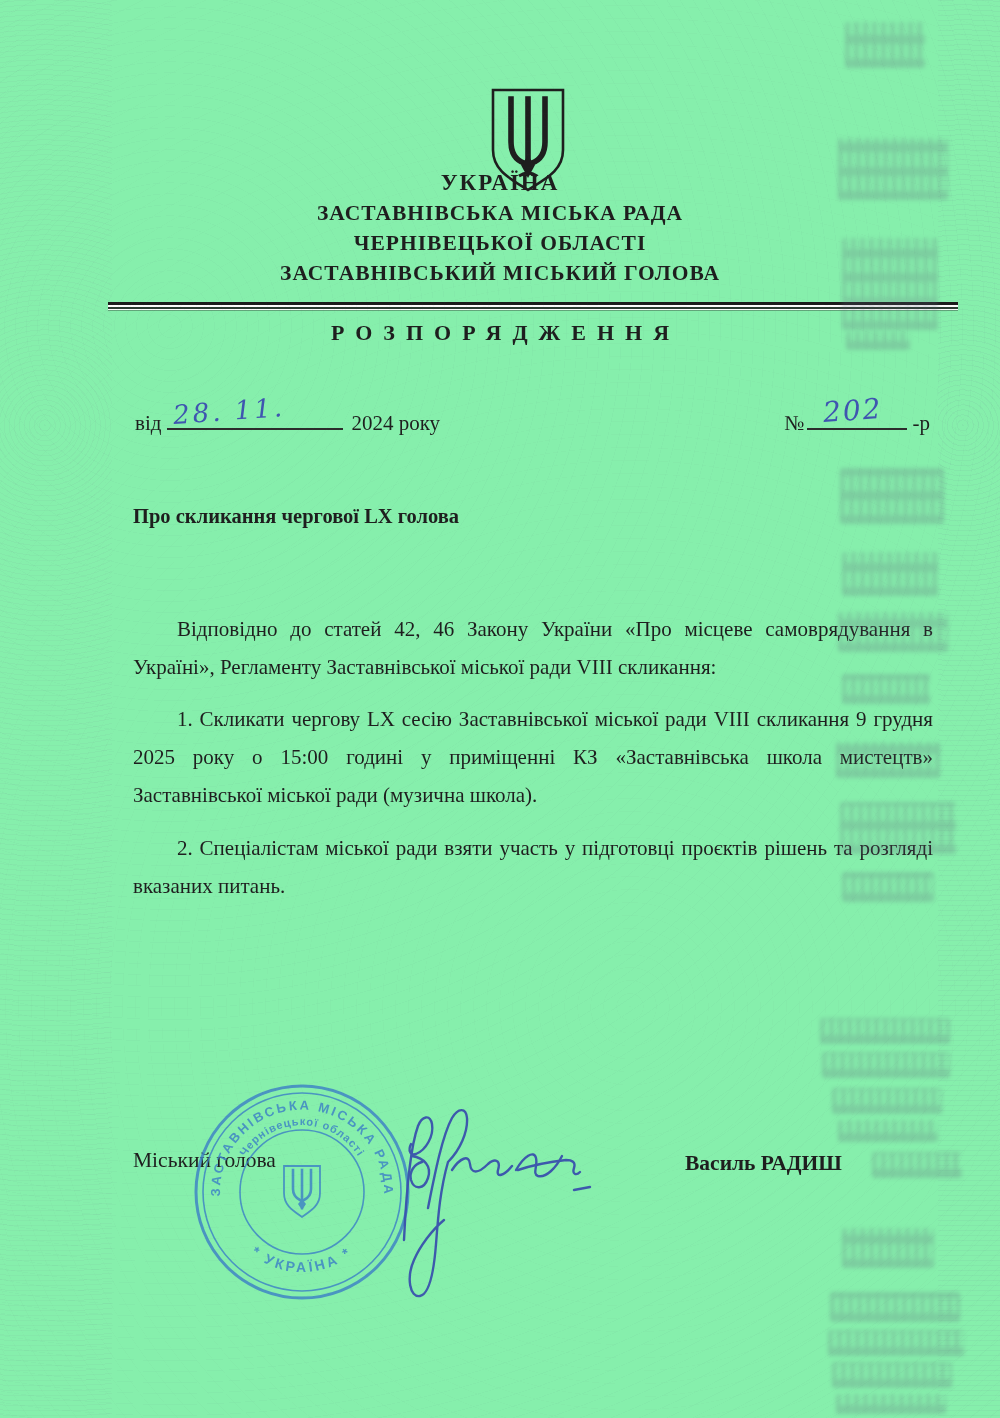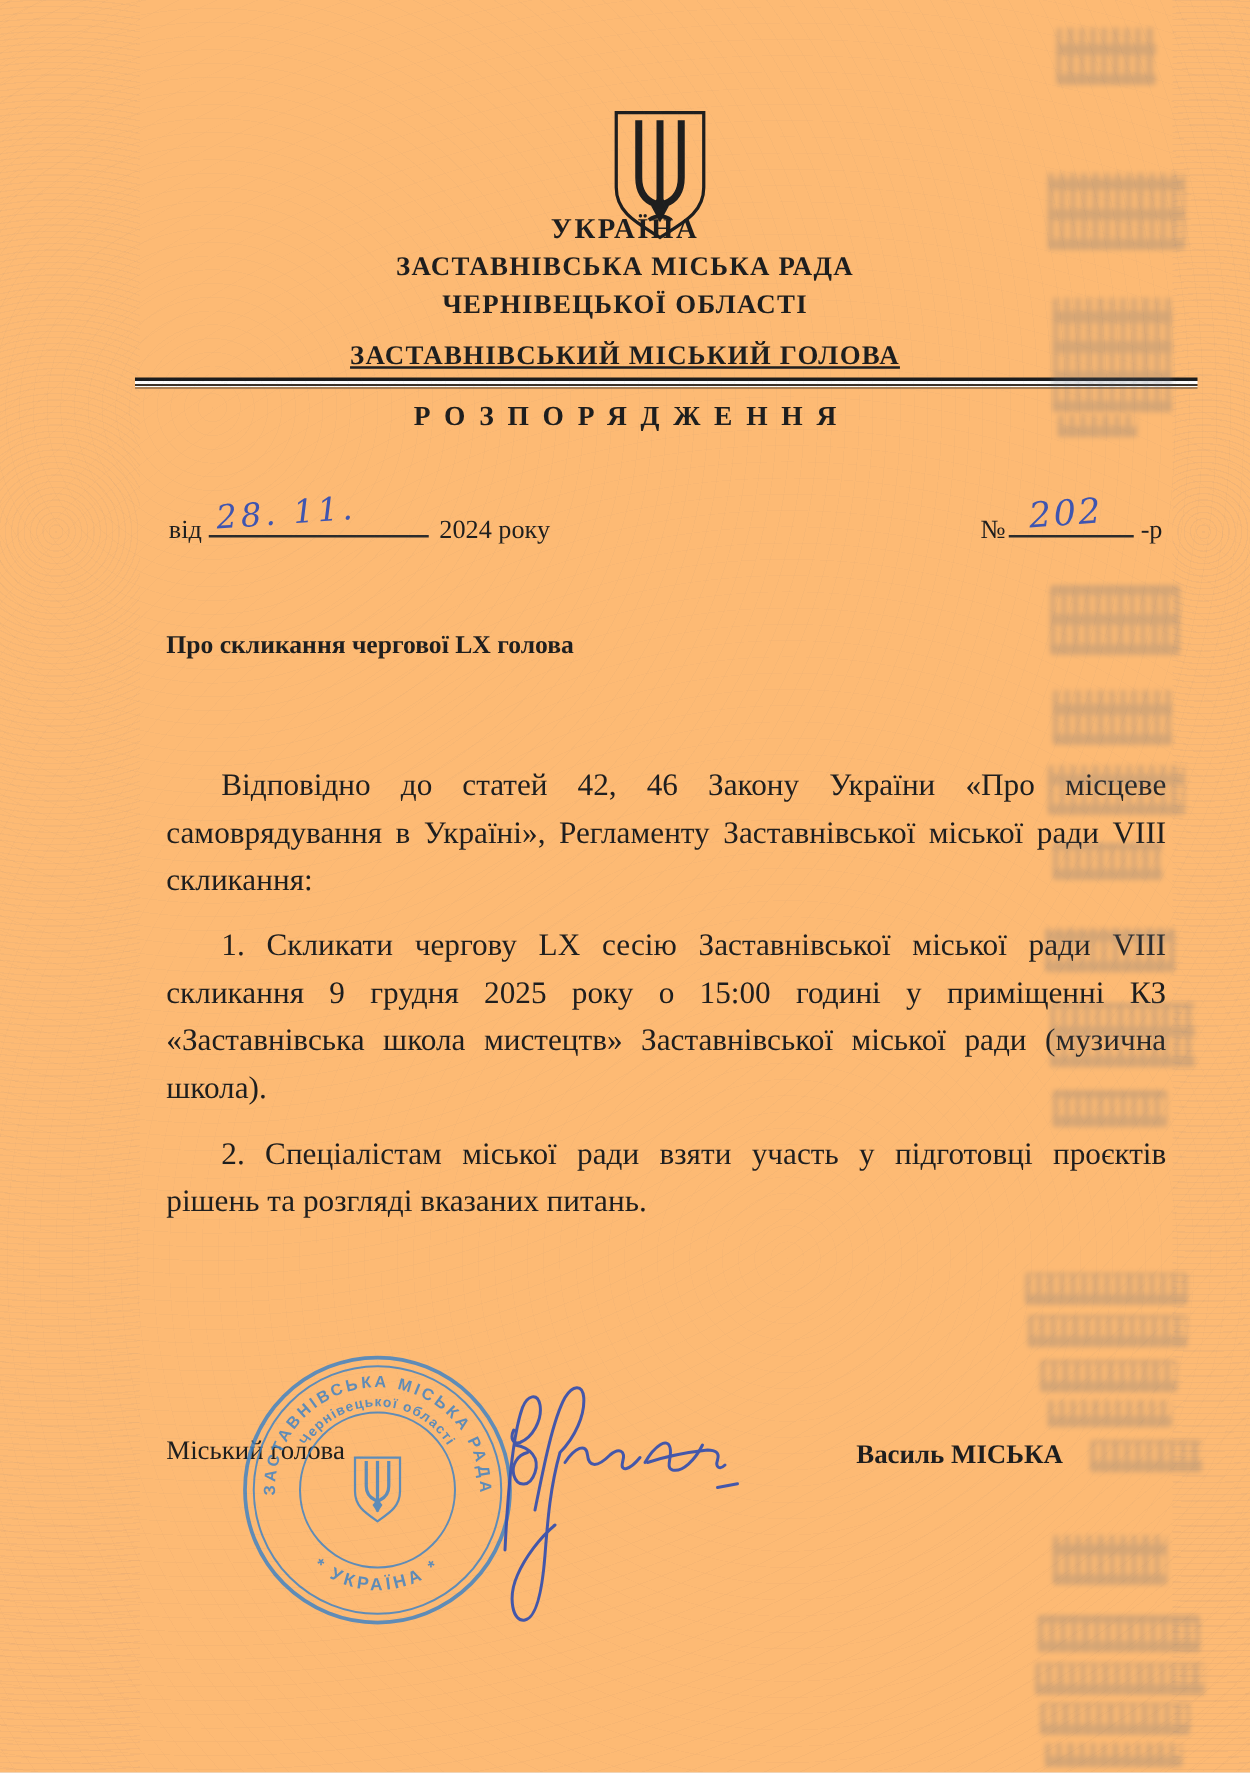--- a/index.html
+++ b/index.html
@@ -1,18 +1,18 @@
 <!DOCTYPE html>
 <html><head>
 <meta charset="utf-8">
 <style>
   html,body{margin:0;padding:0;background:#e8e8e8;}
   .page{
     position:relative;width:1000px;height:1418px;margin:0 auto;
-    background:#fdba74;overflow:hidden;
+    background:#86efac;overflow:hidden;
     font-family:"Liberation Serif","DejaVu Serif",serif;
     color:#1e1e1e;
   }
   .page::after{
     content:"";position:absolute;inset:0;pointer-events:none;
     background:
       repeating-radial-gradient(circle at 17% 23%, rgba(90,100,115,.5) 0 .7px, transparent .7px 11px),
       repeating-radial-gradient(circle at 63% 71%, rgba(90,100,115,.4) 0 .6px, transparent .6px 13px);
     opacity:.07;
   }
@@ -21,21 +21,21 @@
     filter:blur(.4px);}
   .noise-left{left:0;width:112px;opacity:.10;}
   .noise-right{left:938px;width:62px;opacity:.13;}
 
   .abs{position:absolute;}
   .ctr{left:0;width:1000px;text-align:center;}
 
   .country{top:170px;font-size:23px;font-weight:bold;letter-spacing:2px;}
   .org1{top:201px;font-size:21.5px;font-weight:bold;letter-spacing:1px;}
   .org2{top:231px;font-size:21.5px;font-weight:bold;letter-spacing:1px;}
-  .org3{top:272px;font-size:21.5px;font-weight:bold;letter-spacing:1px;text-decoration:underline;}
+  .org3{top:261px;font-size:21.5px;font-weight:bold;letter-spacing:1px;}
 
   .rule{top:302px;left:108px;width:850px;height:10px;
     background:linear-gradient(to bottom,
       #1c1c1c 0 3px, #fcfcfb 3px 5px, rgba(28,28,28,.85) 5px 7px,
       #fcfcfb 7px 8px, rgba(28,28,28,.35) 8px 9px, transparent 9px);}
 
   .doc-type{top:320px;font-size:22px;font-weight:bold;letter-spacing:11px;text-indent:11px;}
 
   .meta-row{top:402px;left:135px;width:795px;height:42px;font-size:21px;}
   .meta-left{position:absolute;left:0;top:6px;}
@@ -45,21 +45,21 @@
   .blank-num{width:100px;margin:0 6px 0 2px;height:20px;}
   .handwriting{
     position:absolute;color:#3f55b0;font-style:italic;font-family:"DejaVu Serif",serif;
     white-space:nowrap;
   }
   .hw-date{left:6px;top:-12px;font-size:26px;letter-spacing:3px;transform:rotate(-4deg);}
   .hw-num{left:16px;top:-14px;font-size:28px;letter-spacing:2px;transform:rotate(-4deg);}
 
   .subject{top:501px;left:133px;width:700px;font-size:20.5px;font-weight:bold;line-height:30px;}
 
-  .body-text{top:610px;left:133px;width:800px;font-size:25px;line-height:38px;text-align:justify;}
+  .body-text{top:610px;left:133px;width:800px;font-size:21px;line-height:38px;text-align:justify;}
   .body-text p{margin:0 0 14px 0;text-indent:44px;}
   .body-text p.p2{margin-bottom:15px;}
   .body-text p.p3{margin-bottom:20px;}
 
   .sig-title{top:1148px;left:133px;font-size:21.5px;font-weight:normal;}
   .sig-name{top:1151px;left:685px;font-size:21.5px;font-weight:bold;}
 
   .stamp-wrap{top:1082px;left:192px;width:220px;height:220px;opacity:.82;}
   .sign-wrap{top:1078px;left:368px;width:250px;height:240px;}
 
@@ -109,21 +109,21 @@
     <div>Про скликання чергової LX голова</div>
   </div>
 
   <div class="abs body-text">
     <p class="p1">Відповідно до статей 42, 46 Закону України «Про місцеве самоврядування в Україні», Регламенту Заставнівської міської ради VIII скликання:</p>
     <p class="p2">1. Скликати чергову LX сесію Заставнівської міської ради VIII скликання 9 грудня 2025 року о 15:00 годині у приміщенні КЗ «Заставнівська школа мистецтв» Заставнівської міської ради (музична школа).</p>
     <p class="p3">2. Спеціалістам міської ради взяти участь у підготовці проєктів рішень та розгляді вказаних питань.</p>
   </div>
 
   <div class="abs sig-title">Міський голова</div>
-  <div class="abs sig-name">Василь МІСЬКА</div>
+  <div class="abs sig-name">Василь РАДИШ</div>
 
   <div class="abs stamp-wrap">
     <svg width="220" height="220" viewBox="0 0 220 220">
       <defs>
         <path id="s-top" d="M 33,138 A 82,82 0 1 1 187,138" fill="none"></path>
         <path id="s-in" d="M 46,93 A 66,66 0 0 1 174,93" fill="none"></path>
         <path id="s-bot" d="M 44.5,156 A 80,80 0 0 0 175.5,156" fill="none"></path>
       </defs>
       <circle cx="110" cy="110" r="106" fill="none" stroke="#3d82c6" stroke-width="3"></circle>
       <circle cx="110" cy="110" r="99" fill="none" stroke="#3d82c6" stroke-width="1.6"></circle>

